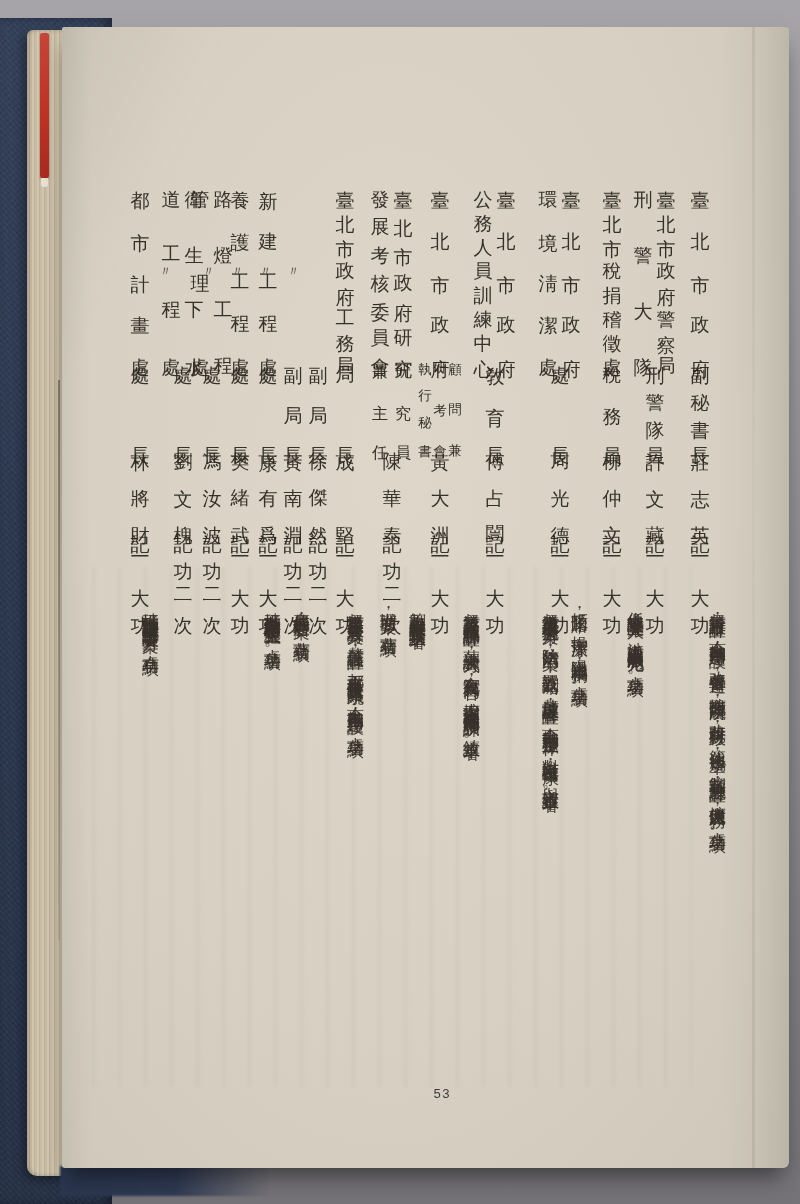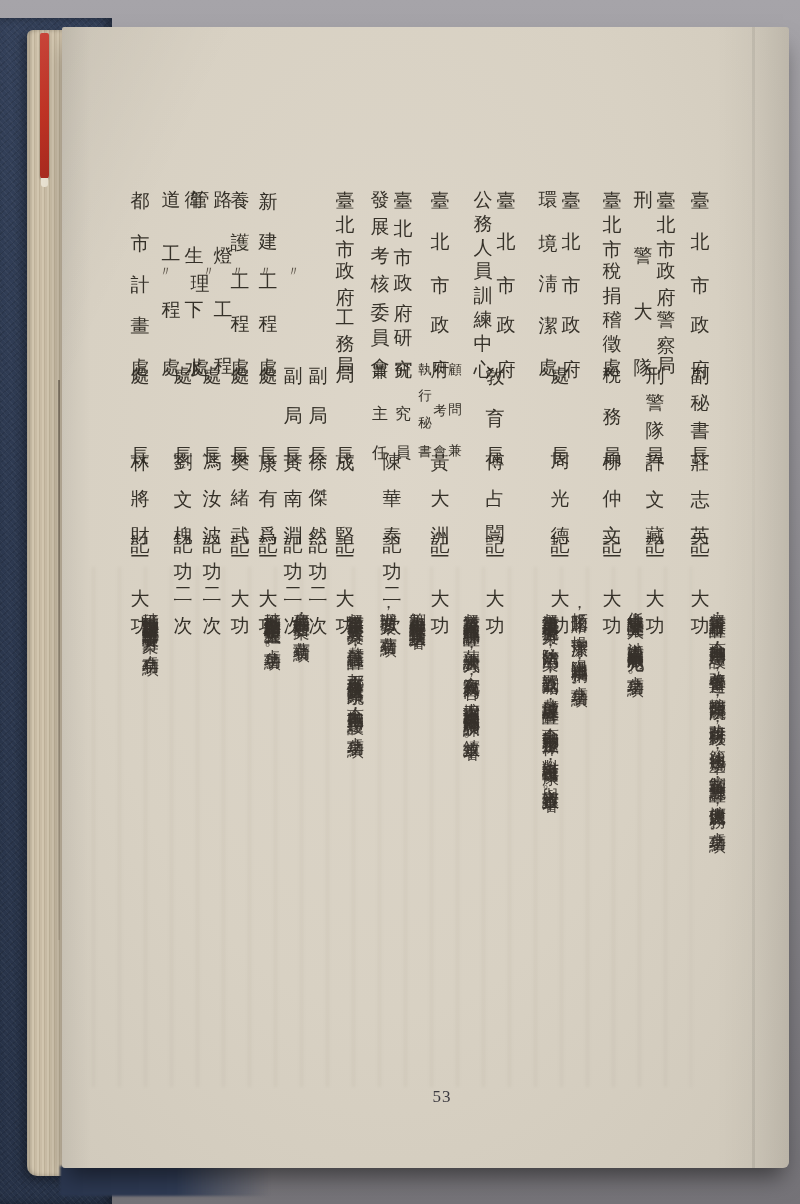--- a/index.html
+++ b/index.html
@@ -85,22 +85,22 @@
   .desc {
     position:absolute; top:572px; height:478px;
     writing-mode:vertical-rl;
     font-size:17px; line-height:25px; letter-spacing:1.35px;
     color:rgba(55,50,43,.93);
     text-align:start;
   }
   .pagenum {
     position:absolute; left:348px; top:1060px; width:64px;
     writing-mode:horizontal-tb; text-align:center;
-    font-family:Liberation Serif, serif;
-    font-size:17px; letter-spacing:1px; color:#3c3a40;
+    font-family:Liberation Mono, monospace;
+    font-size:13px; letter-spacing:1px; color:#3c3a40;
   }
   
   .r-org   { top:148px; height:168px; }
   .r-title { top:324px; height:82px; }
   .r-name  { top:410px; height:74px; }
   .r-award { top:492px; height:82px; }
 </style>
 </head>
 <body>
 

